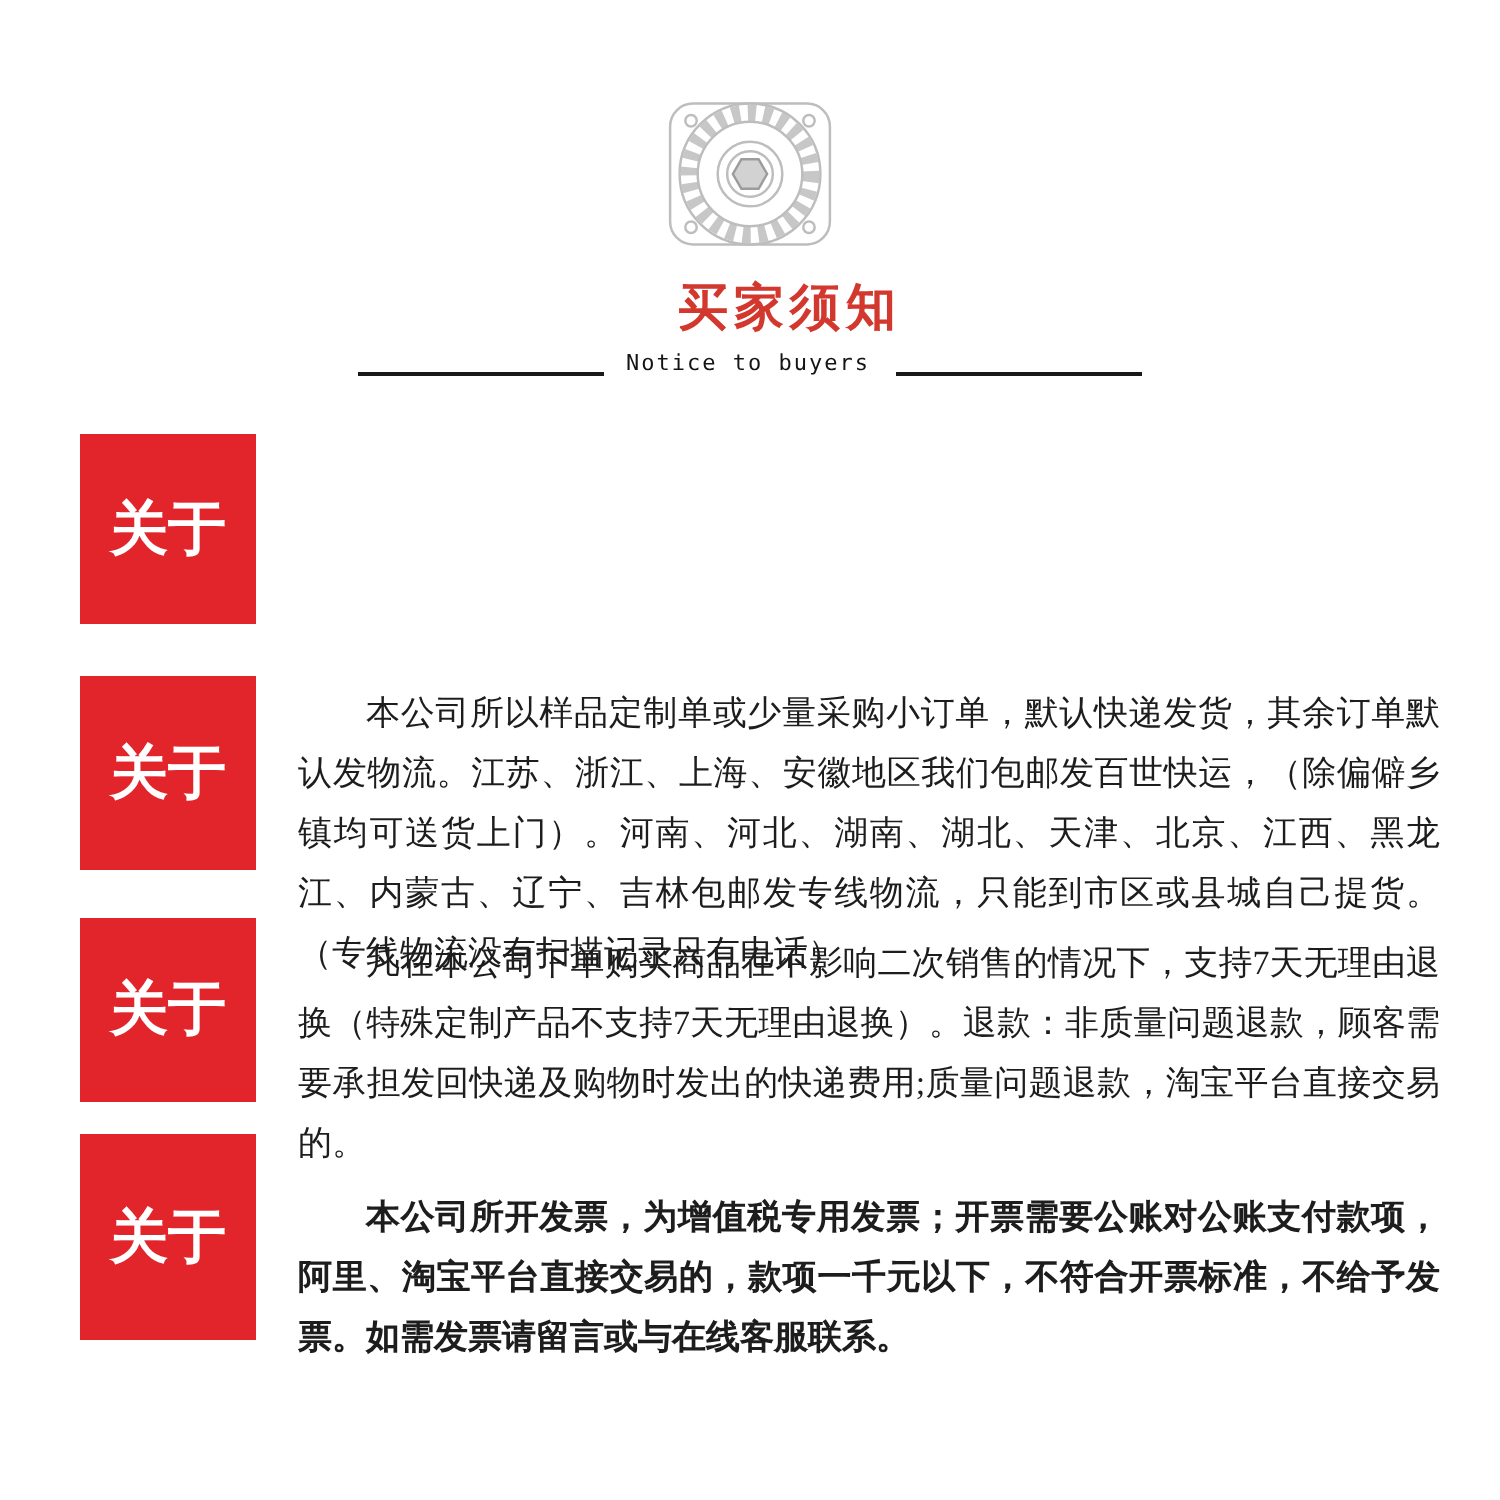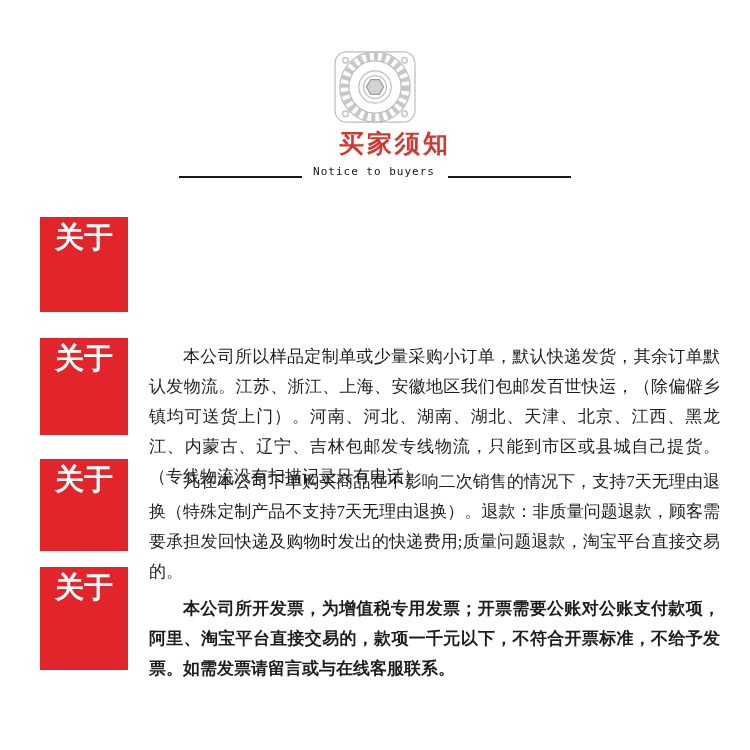--- a/index.html
+++ b/index.html
@@ -1,31 +1,31 @@
 <!DOCTYPE html>
 <html><head>
 <meta charset="utf-8">
 <style>
   html,body{margin:0;padding:0;background:#fff;}
   .page{position:relative;width:750px;height:750px;background:#ffffff;overflow:hidden;
         font-family:"Liberation Serif",serif;}
   
   .header{position:absolute;top:48px;left:0;width:750px;text-align:center;}
   .motor-wrap{display:block;margin:0 auto;width:96px;height:78px;}
-  .hdr-title{margin-top:1px;color:#d2382e;font-size:25px;font-weight:bold;letter-spacing:3px;
+  .hdr-title{margin-top:11px;color:#d2382e;font-size:25px;font-weight:bold;letter-spacing:3px;
              font-family:"Liberation Sans",sans-serif;padding-left:40px;}
   .hdr-sub{display:flex;align-items:flex-end;justify-content:center;margin-top:5px;
            font-family:"DejaVu Sans Mono",monospace;font-size:11px;color:#141414;letter-spacing:1px;}
   .hdr-line{height:2px;background:#191919;width:123px;flex:none;}
   .hdr-line.l{margin-right:11px;}
   .hdr-line.r{margin-left:13px;}
   
   .section{position:absolute;left:40px;width:680px;display:flex;align-items:flex-start;}
   .label-box{flex:none;width:88px;background:#e2252b;color:#ffffff;text-align:center;
-             display:flex;flex-direction:row;justify-content:center;
+             display:flex;flex-direction:column;justify-content:center;
              font-family:"Liberation Sans",sans-serif;font-weight:bold;font-size:29px;line-height:40px;}
   .body-text{flex:1;margin:0 0 0 21px;font-size:17px;line-height:30px;color:#1d1d1d;
              text-align:justify;text-indent:2em;}
   .s1{top:217px;} .s1 .label-box{height:95px;}
   .s2{top:338px;} .s2 .label-box{height:97px;} .s2 .body-text{padding-top:4px;}
   .s3{top:459px;} .s3 .label-box{height:92px;} .s3 .body-text{padding-top:8px;}
   .s4{top:567px;} .s4 .label-box{height:103px;} .s4 .body-text{padding-top:27px;font-weight:bold;}
   svg .ln{fill:none;stroke:#bdbdbd;stroke-width:1.3;}
 </style>
 </head>

